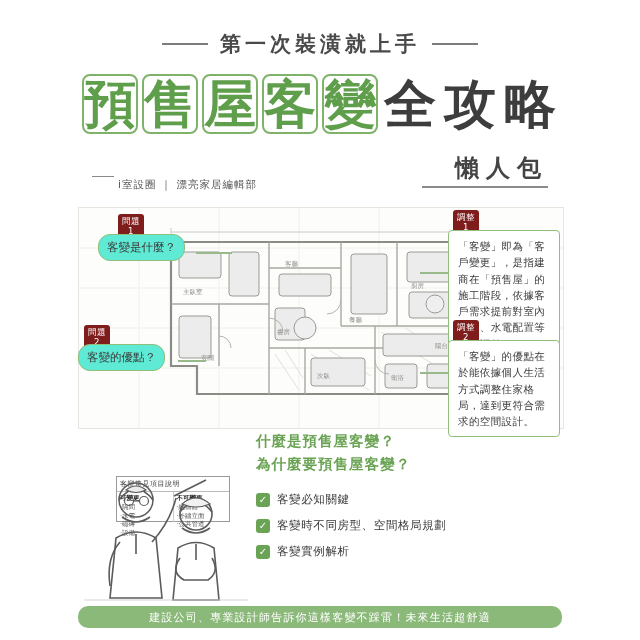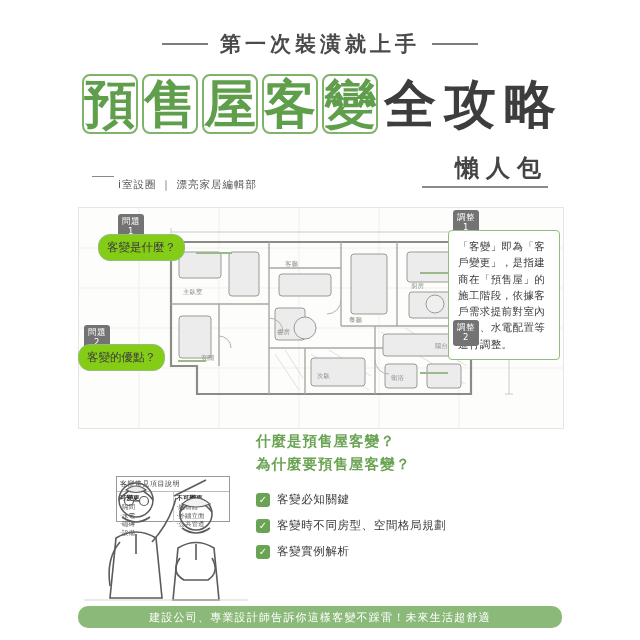--- a/index.html
+++ b/index.html
@@ -55,25 +55,25 @@
   
   .plan-wrap{
     position:absolute;left:78px;top:207px;width:484px;height:220px;
     background:#fdfdfb;border:1px solid #e6e6e0;
     overflow:hidden;
   }
   .plan-svg{position:absolute;left:0;top:0;}
 
   
   .callout{
-    position:absolute;background:#84cc16;border:1.5px solid #8fbf7a;border-radius:12px;
+    position:absolute;background:#5eead4;border:1.5px solid #8fbf7a;border-radius:12px;
     font-family:Liberation Mono, monospace;
   }
   .tag{
-    position:absolute;background:#737373;color:#fff;border-radius:3px;
+    position:absolute;background:#7f1d1d;color:#fff;border-radius:3px;
     font-size:8.5px;line-height:1.15;padding:3px 4px;text-align:center;
     font-family:"DejaVu Sans",sans-serif;letter-spacing:0.5px;
   }
   .q-box{padding:5px 8px;font-size:11.5px;color:#3b3b3b;white-space:nowrap;}
   .q1{left:98px;top:234px;}
   .q1-tag{left:118px;top:214px;}
   .q2{left:78px;top:344px;}
   .q2-tag{left:84px;top:325px;}
 
   .a-box{
@@ -281,20 +281,23 @@
   </div>
 
   <div class="tag a1-tag" style="white-space:pre-line">調整
 1</div>
   <div class="a-box a1">
     <span>「客變」即為「客戶變更」，是指建商在「預售屋」的施工階段，依據客戶需求提前對室內格局、水電配置等進行調整。</span>
   </div>
 
   <div class="tag a2-tag" style="white-space:pre-line">調整
 2</div>
+  <div class="a-box a2">
+    <span>「客變」的優點在於能依據個人生活方式調整住家格局，達到更符合需求的空間設計。</span>
+  </div>
 
   <div class="lower">
 
     <div class="legend">
       <div class="lg-title">客變常見項目說明</div>
       <div class="lg-cols">
         <div class="lg-col">
           <div class="lg-head">可變更</div>
           <div style="white-space:pre-line">‧隔間
 ‧水電

